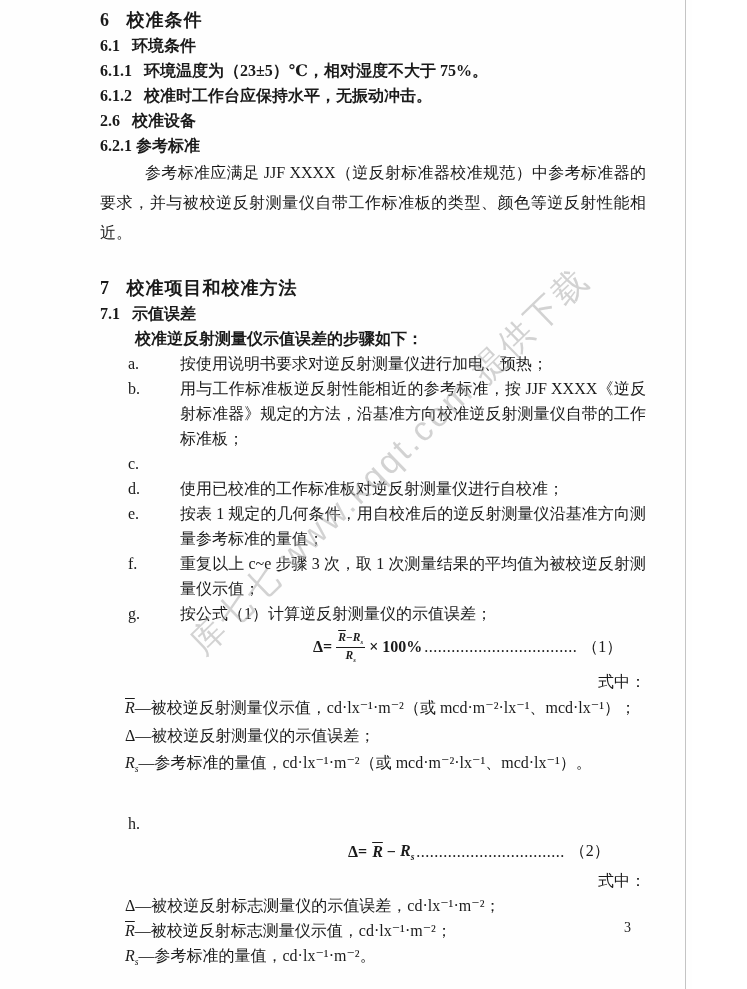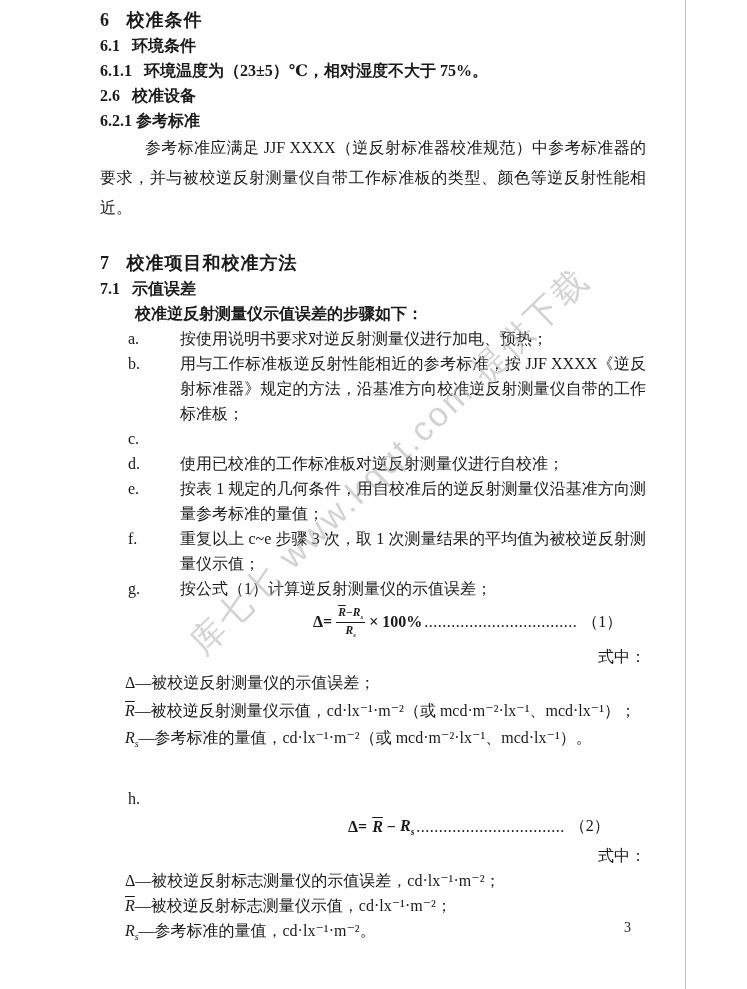--- a/index.html
+++ b/index.html
@@ -47,20 +47,21 @@
 </head>
 <body>
 
 <div class="page">
 
   <div class="content">
 
     <div class="heading">6   校准条件</div>
     <div class="line">6.1   环境条件</div>
     <div class="line">6.1.1   环境温度为（23±5）℃，相对湿度不大于 75%。</div>
+    <div class="line">6.1.2   校准时工作台应保持水平，无振动冲击。</div>
     <div class="line">2.6   校准设备</div>
     <div class="line">6.2.1 参考标准</div>
     <div class="para">参考标准应满足 JJF XXXX（逆反射标准器校准规范）中参考标准器的要求，并与被校逆反射测量仪自带工作标准板的类型、颜色等逆反射性能相近。</div>
 
     <div class="gap28"></div>
 
     <div class="heading">7   校准项目和校准方法</div>
     <div class="line">7.1   示值误差</div>
     <div class="line intro">校准逆反射测量仪示值误差的步骤如下：</div>
 
@@ -99,24 +100,24 @@
         <span class="den"><span>R</span><sub>s</sub></span>
       </span>
       <span>× 100%</span>
       <span class="dots">..................................</span>
       <span class="f-label">（1）</span>
     </div>
 
     <div class="where-title">式中：</div>
     <div class="defs-a">
       <div class="def">
-        <span class="dsym">Δ</span><span>—被校逆反射测量仪的示值误差；</span>
+        <span class="it"><span class="bar">R</span></span><span>—被校逆反射测量仪示值，cd·lx⁻¹·m⁻²（或 mcd·m⁻²·lx⁻¹、mcd·lx⁻¹）；</span>
       </div>
       <div class="def">
-        <span class="it"><span class="bar">R</span></span><span>—被校逆反射测量仪示值，cd·lx⁻¹·m⁻²（或 mcd·m⁻²·lx⁻¹、mcd·lx⁻¹）；</span>
+        <span class="dsym">Δ</span><span>—被校逆反射测量仪的示值误差；</span>
       </div>
       <div class="def">
         <span class="it"><span>R</span><sub>s</sub></span><span>—参考标准的量值，cd·lx⁻¹·m⁻²（或 mcd·m⁻²·lx⁻¹、mcd·lx⁻¹）。</span>
       </div>
     </div>
 
     <div class="gap28"></div>
 
     <div class="step">
       <span class="step-marker">h.</span>

